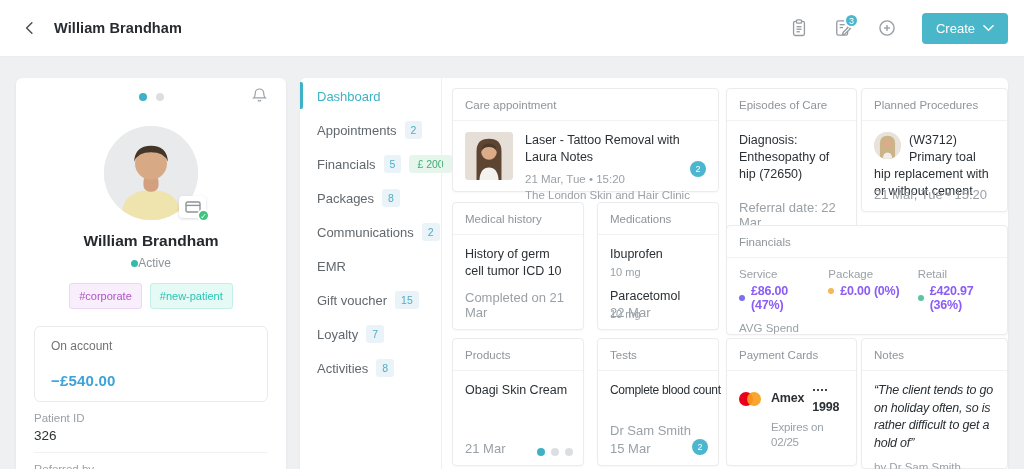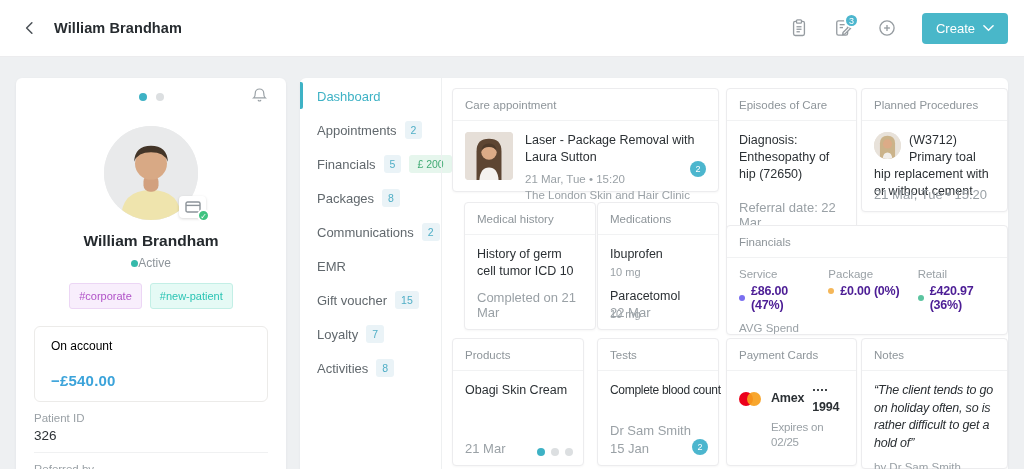--- a/index.html
+++ b/index.html
@@ -56,21 +56,21 @@
   .pc-name { text-align:center; font-size:15.5px; font-weight:700; color:#24292d; margin-top:12px; }
   .pc-status { display:flex; align-items:center; justify-content:center; margin-top:6px; font-size:12px; color:#8d949a; }
   .pc-status .dot { width:7px; height:7px; background:#35b9aa; }
   .pc-tags { display:flex; justify-content:center; gap:8px; margin-top:13px; }
   .tag { font-size:11px; padding:6px 9px; border-radius:3px; cursor:pointer; }
   .tag.purple { color:#b052c7; background:#f8eefc; border:1px solid #ecd6f5; }
   .tag.teal   { color:#2bc4b4; background:#e5faf5; border:1px solid #c3efe6; }
   .acct-box { display:flex; border:1px solid #ecebe9; border-radius:6px; margin-top:17px; }
   .acct-cell { flex:1; padding:12px 0 12px 16px; }
   .acct-cell + .acct-cell { border-left:1px solid #ecebe9; }
-  .acct-label { font-size:12px; color:#000000; }
+  .acct-label { font-size:12px; color:#737373; }
   .acct-value { font-size:15px; font-weight:700; margin-top:19px; letter-spacing:.2px; }
   .acct-value.blue { color:#3ba3da; }
   .acct-value.red  { color:#f4545c; }
   .info-row { padding:10px 0 9px; border-bottom:1px solid #f0f1f2; }
   .info-row:first-of-type { margin-top:6px; }
   .info-label { font-size:11.5px; color:#9aa1a6; }
   .info-value { font-size:13.5px; color:#2d3236; margin-top:4px; }
   
   .main-panel {
     position:absolute; left:300px; top:78px; width:708px; height:430px;
@@ -99,21 +99,21 @@
   .na-body { display:flex; gap:12px; padding:11px 12px; }
   .na-photo { width:48px; height:48px; border-radius:4px; overflow:hidden; flex:none; background:#e4ddd6; }
   .na-title { font-size:12.5px; color:#2b3034; line-height:1.35; max-width:183px; }
   .na-sub { font-size:11.5px; color:#9aa1a6; margin-top:5px; line-height:1.45; }
   .na-badge { position:absolute; right:12px; bottom:14px; }
   .pp-avatar { float:left; width:27px; height:27px; border-radius:50%; overflow:hidden; margin:0 8px 4px 0; background:#e8e2da; }
   .med-name { font-size:12.5px; color:#2b3034; }
   .med-dose { font-size:11px; color:#9aa1a6; margin:2px 0 8px; }
   .fin-grid { display:grid; grid-template-columns:1fr 1fr 1fr; gap:10px 12px; padding:10px 12px; }
   .metric-label { font-size:11.5px; color:#9aa1a6; }
-  .metric-value { font-size:12.5px; color:#4c1d95; margin-top:4px; display:flex; align-items:center; gap:6px; font-weight:700; letter-spacing:-.2px; }
+  .metric-value { font-size:12.5px; color:#8b5cf6; margin-top:4px; display:flex; align-items:center; gap:6px; font-weight:700; letter-spacing:-.2px; }
   .metric-value .dot { width:6px; height:6px; flex:none; }
   .prod-dots { position:absolute; right:10px; bottom:9px; display:flex; gap:6px; }
   .prod-dots .dot { width:8px; height:8px; background:#dcdfe1; cursor:pointer; }
   .prod-dots .dot.on { background:#3eb2c5; }
   .tests-item { white-space:nowrap; letter-spacing:-.3px; font-size:12px; }
   .tests-badge { position:absolute; right:10px; bottom:10px; }
   .pay-row { display:flex; align-items:center; gap:8px; font-size:12.5px; font-weight:700; color:#2b3034; letter-spacing:-.2px; }
   .pay-exp { font-size:11.5px; color:#9aa1a6; margin:4px 0 0 32px; letter-spacing:-.2px; }
   .mc { position:relative; width:24px; height:16px; flex:none; }
   .mc i { position:absolute; top:1px; width:14px; height:14px; border-radius:50%; display:block; }
@@ -290,21 +290,21 @@
     <div class="na-photo">
       <svg width="48" height="48" viewBox="0 0 100 100">
         <rect width="100" height="100" fill="#e6dfd8"></rect>
         <path d="M24 100 L24 40 Q24 14 50 14 Q76 14 76 40 L76 100 Z" fill="#5d4532"></path>
         <circle cx="50" cy="42" r="16" fill="#dcab87"></circle>
         <path d="M34 40 Q35 24 50 24 Q65 24 66 40 Q61 31 50 31 Q39 31 34 40 Z" fill="#4e3a2a"></path>
         <path d="M30 100 Q32 74 50 74 Q68 74 70 100 Z" fill="#f4f2ef"></path>
       </svg>
     </div>
     <div>
-      <div class="na-title">Laser - Package Removal with Laura Sutton</div>
+      <div class="na-title">Laser - Tattoo Removal with Laura Notes</div>
       <div class="na-sub">
         <div>21 Mar, Tue • 15:20</div>
         <div>The London Skin and Hair Clinic</div>
       </div>
     </div>
   </div>
   <div class="teal-circle na-badge">2</div>
 </div>
 
 <div class="card" style="left:726px; top:88px; width:131px; height:152px;">
@@ -322,21 +322,21 @@
         <path d="M22 100 L22 42 Q22 14 50 14 Q78 14 78 42 L78 100 Z" fill="#cbb38a"></path>
         <circle cx="50" cy="44" r="17" fill="#dcab87"></circle>
         <path d="M32 100 Q34 76 50 76 Q66 76 68 100 Z" fill="#f1eeea"></path>
       </svg>
     </span>
     <span>(W3712) Primary toal hip replacement with or without cement</span>
   </div>
   <div class="card-footer">21 Mar, Tue • 15:20</div>
 </div>
 
-<div class="card" style="left:452px; top:202px; width:132px; height:128px;margin-left:12px;">
+<div class="card" style="left:452px; top:202px; width:132px; height:128px;">
   <div class="card-header">Medical history</div>
   <div class="card-body">History of germ cell tumor ICD 10</div>
   <div class="card-footer">Completed on 21 Mar</div>
 </div>
 
 <div class="card" style="left:597px; top:202px; width:122px; height:128px;">
   <div class="card-header">Medications</div>
   <div class="card-body">
     <div class="med-name">Ibuprofen</div>
     <div class="med-dose">10 mg</div>
@@ -389,35 +389,35 @@
     <span class="dot"></span>
     <span class="dot"></span>
   </div>
 </div>
 
 <div class="card" style="left:597px; top:338px; width:122px; height:128px;">
   <div class="card-header">Tests</div>
   <div class="card-body tests-item">Complete blood count</div>
   <div class="card-footer">
     <div>Dr Sam Smith</div>
-    <div style="margin-top:3px;">15 Jan</div>
+    <div style="margin-top:3px;">15 Mar</div>
   </div>
   <div class="teal-circle tests-badge">2</div>
 </div>
 
 <div class="card" style="left:726px; top:338px; width:131px; height:128px;">
   <div class="card-header">Payment Cards</div>
   <div class="card-body">
     <div class="pay-row">
       <span class="mc">
           <i class="r"></i>
           <i class="o"></i>
         </span>
       <span>Amex</span>
-      <span>···· 1994</span>
+      <span>···· 1998</span>
     </div>
     <div class="pay-exp">Expires on 02/25</div>
   </div>
 </div>
 
 <div class="card" style="left:861px; top:338px; width:147px; height:131px;">
   <div class="card-header">Notes</div>
   <div class="card-body">
     <div class="notes-quote">“The client tends to go on holiday often, so is rather difficult to get a hold of”</div>
     <div class="notes-meta">

